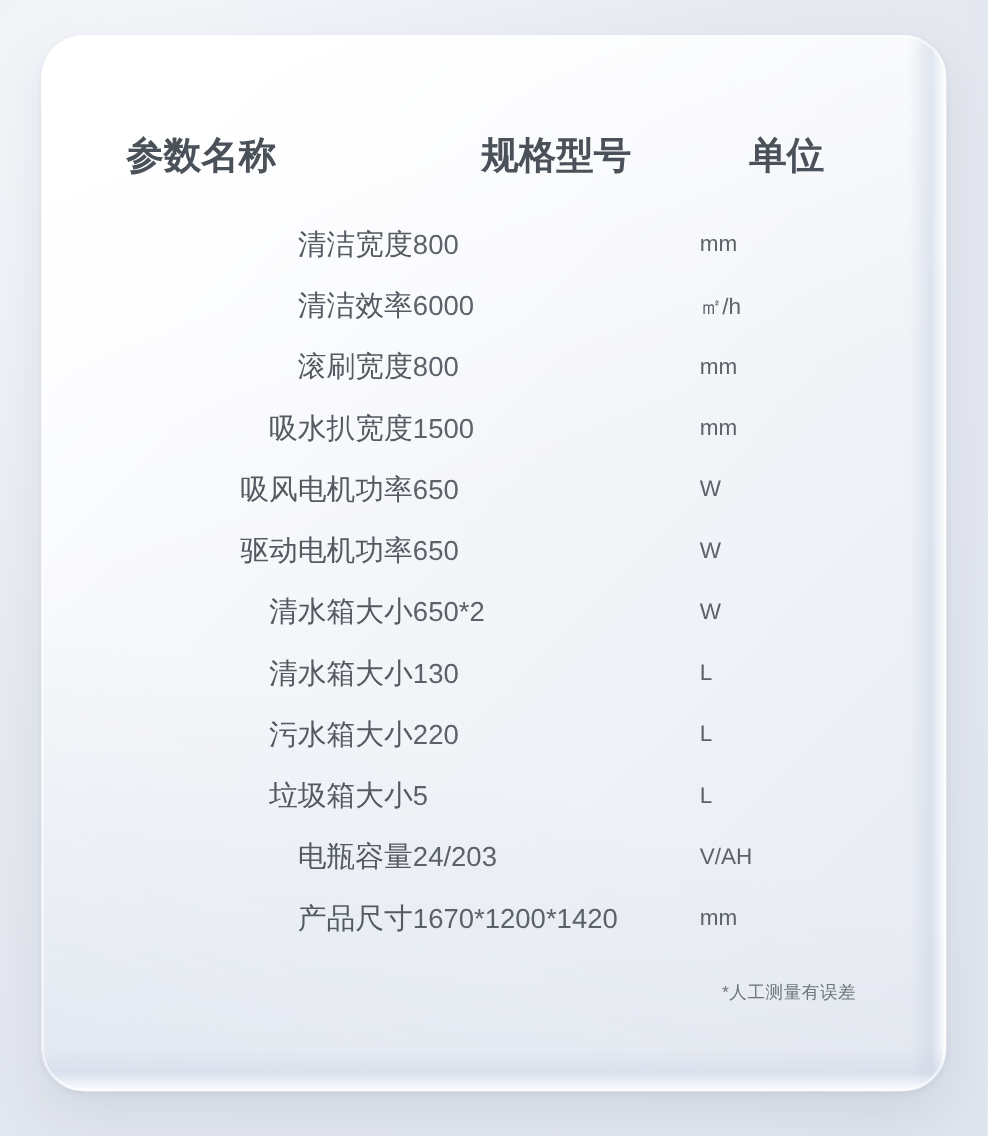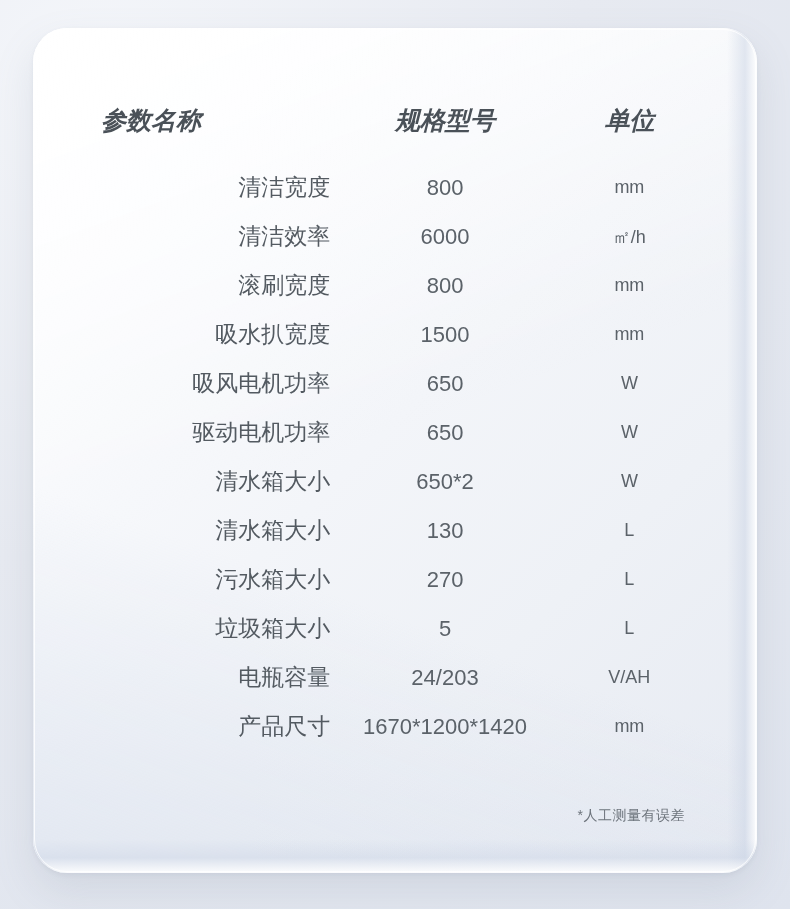--- a/index.html
+++ b/index.html
@@ -84,36 +84,35 @@
 
   
   #spec-table {
     position: absolute;
     left: 66px;
     top: 58px;
     width: 600px;
     border-collapse: collapse;
   }
   #spec-table th {
-    font-size: 25px;
+    font-size: 30px;
     font-weight: bold;
     color: #4a5158;
     padding: 18px 0 26px 0;
     text-align: center;
-    font-style: italic;
   }
   #spec-table th.col-name { text-align: left; width: 230px; padding-left: 2px; }
   #spec-table th.col-spec { width: 230px; }
   #spec-table th.col-unit { width: 140px; }
 
   #spec-table td {
     font-size: 22px;
     color: #5b6269;
     padding: 9px 0;
-    text-align: center;
+    text-align: left;
     white-space: nowrap;
   }
   #spec-table td.cell-name {
     text-align: right;
     padding-left: 2px;
     font-size: 23px;
     color: #535a61;
   }
   #spec-table td.cell-spec {
     font-size: 22px;
@@ -126,21 +125,20 @@
 
   
 
   #footnote {
     position: absolute;
     right: 72px;
     top: 757px;
     font-size: 14px;
     color: #6d747c;
     letter-spacing: 0.5px;
-    margin-top: 22px;
   }
 </style>
 </head>
 <body>
 
 <div id="backdrop">
   <div id="glass-card">
     <div id="glass-sheen"></div>
     <div id="glass-bevel-right"></div>
     <div id="glass-bevel-bottom"></div>
@@ -190,21 +188,21 @@
             <td class="cell-spec">650*2</td>
             <td class="cell-unit">W</td>
           </tr>
           <tr>
             <td class="cell-name">清水箱大小</td>
             <td class="cell-spec">130</td>
             <td class="cell-unit">L</td>
           </tr>
           <tr>
             <td class="cell-name">污水箱大小</td>
-            <td class="cell-spec">270</td>
+            <td class="cell-spec">220</td>
             <td class="cell-unit">L</td>
           </tr>
           <tr>
             <td class="cell-name">垃圾箱大小</td>
             <td class="cell-spec">5</td>
             <td class="cell-unit">L</td>
           </tr>
           <tr>
             <td class="cell-name">电瓶容量</td>
             <td class="cell-spec">24/203</td>

